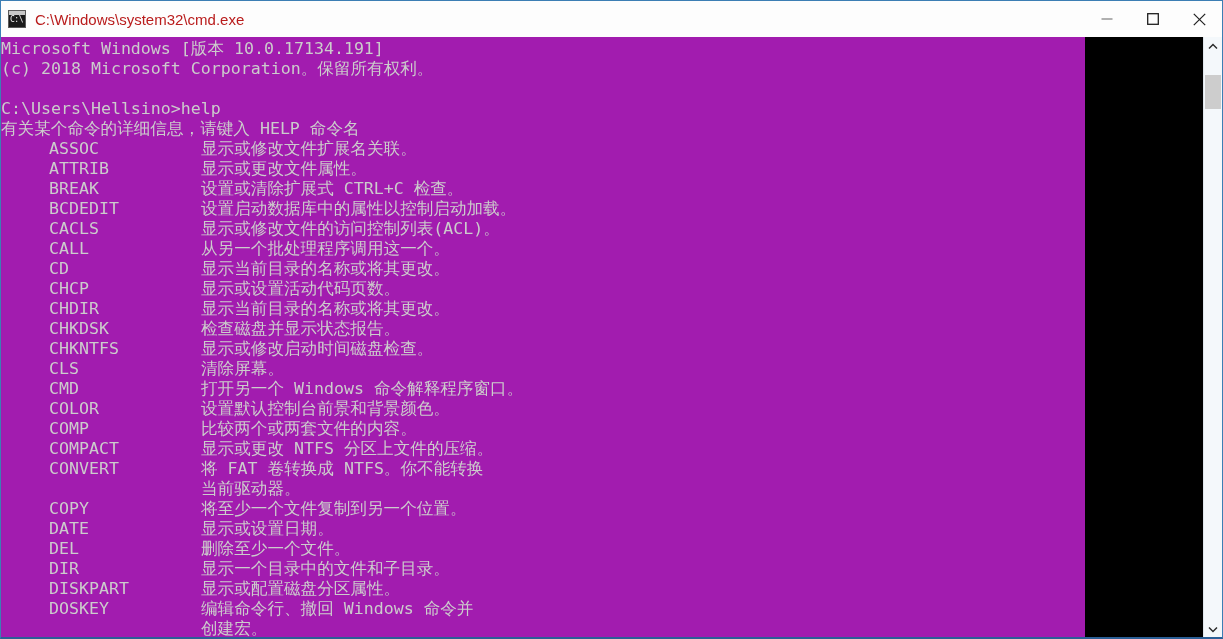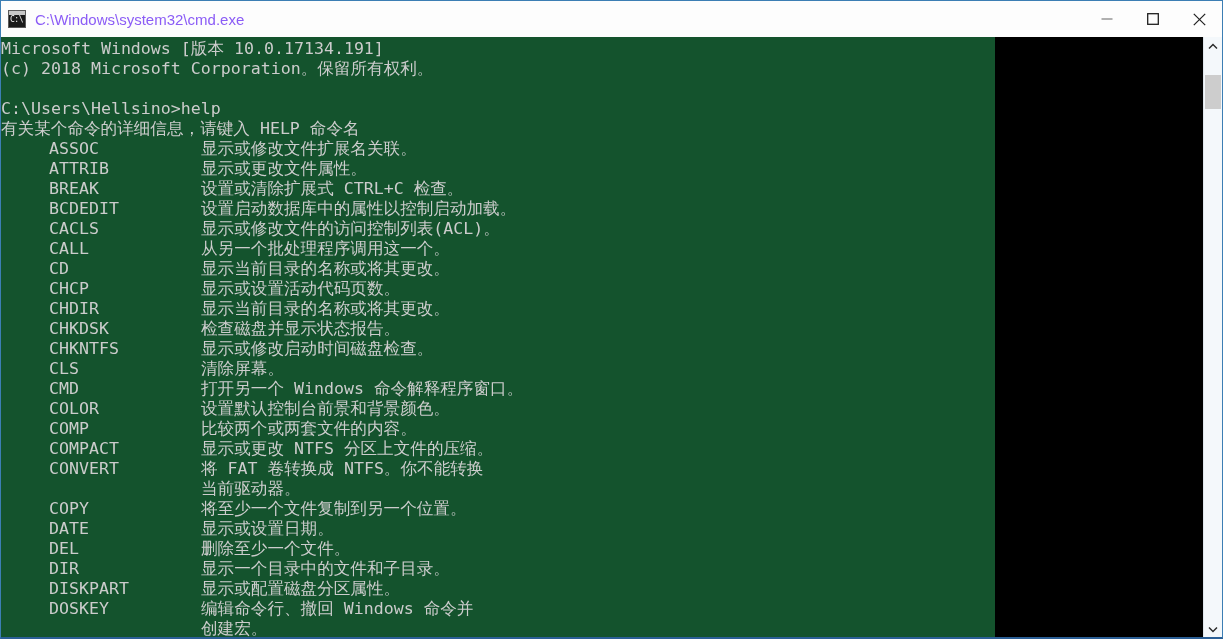--- a/index.html
+++ b/index.html
@@ -62,21 +62,21 @@
     top: 4px;
     font-family: "DejaVu Sans Mono", monospace;
     font-size: 8px;
     line-height: 10px;
     color: #f0f0f0;
     letter-spacing: -0.5px;
   }
   #title-text {
     font-family: "Liberation Sans", sans-serif;
     font-size: 15px;
-    color: #8b5cf6;
+    color: #b91c1c;
     white-space: nowrap;
   }
   #window-controls {
     position: absolute;
     right: 0; top: 0;
     height: 36px;
     display: flex;
   }
   .wc-btn {
     width: 46px;
@@ -86,23 +86,23 @@
     justify-content: center;
     background: transparent;
   }
   .wc-btn svg { display: block; }
 
   
   #console {
     position: absolute;
     left: 0;
     top: 36px;
-    width: 994px;
+    width: 1084px;
     height: 601px;
-    background: #14532d;
+    background: #a21caf;
     overflow: hidden;
     padding-left: 4px;
   }
   #console-text {
     font-family: "DejaVu Sans Mono", "Liberation Mono", monospace;
     font-size: 16.6px;
     line-height: 20px;
     color: #cccccc;
     white-space: pre;
     margin: 0;

